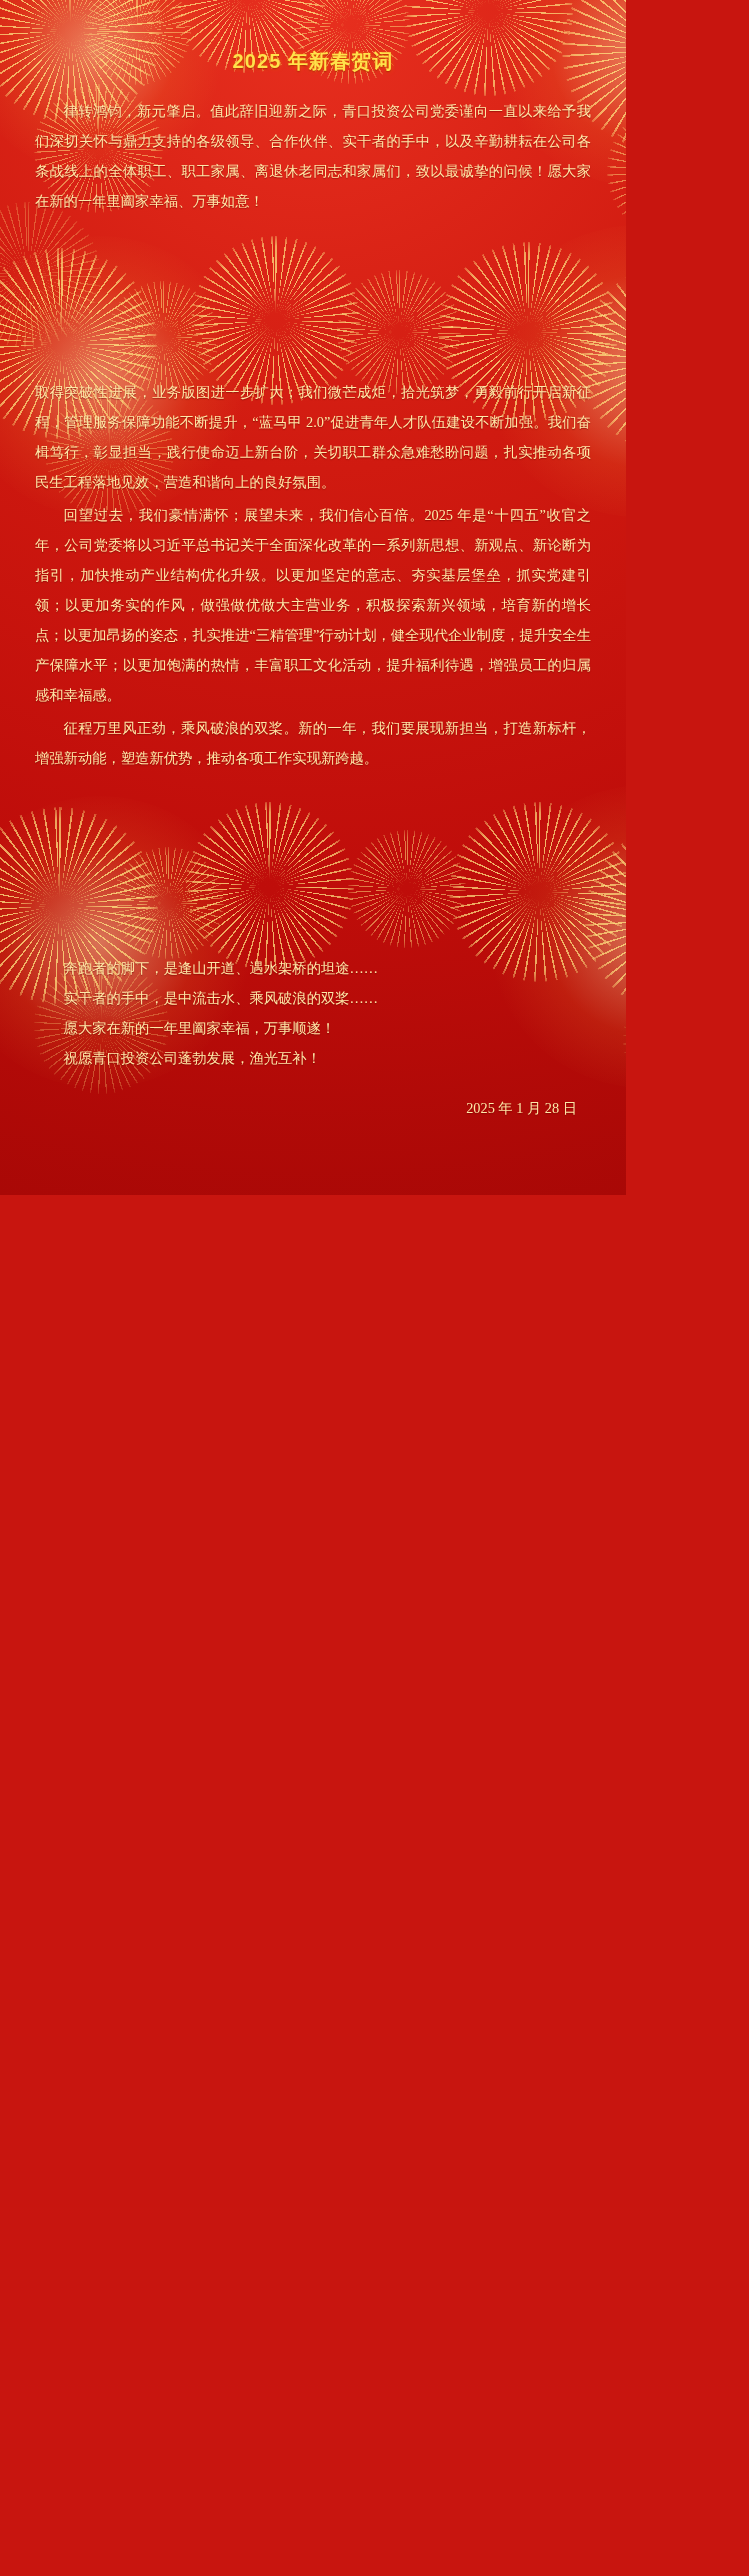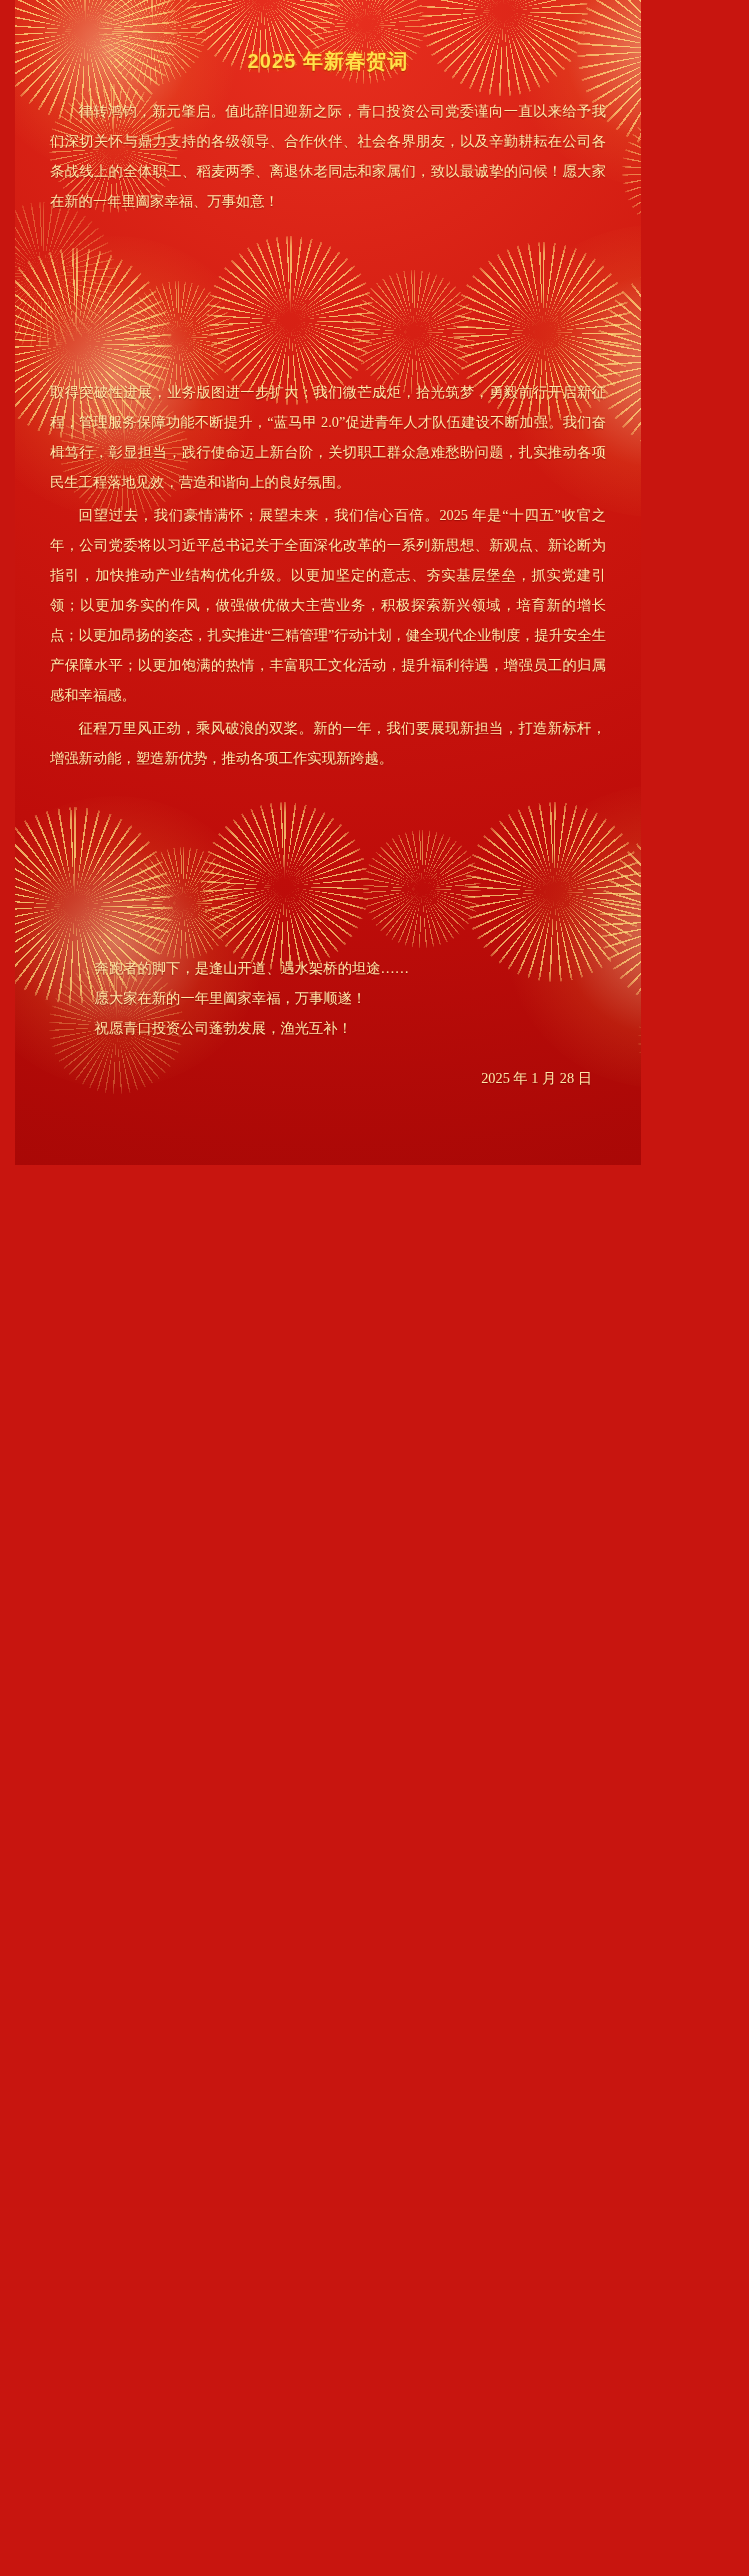--- a/index.html
+++ b/index.html
@@ -10,21 +10,20 @@
   body {
     width: 750px;
     font-family: "Liberation Sans", sans-serif;
   }
   .page {
     position: relative;
     width: 626px;
     background:
       radial-gradient(circle at 50% 0%, #e8301f 0%, #d01a10 38%, #bf0d0a 72%, #a90806 100%);
     overflow: hidden;
-    margin-left: 15px;
   }
   
   .fw {
     position: absolute;
     border-radius: 50%;
     pointer-events: none;
     opacity: .85;
     background:
       repeating-conic-gradient(
         from 0deg,
@@ -65,21 +64,21 @@
     text-indent: 2em;
     text-shadow: 0 0.6px 1.1px rgba(110,0,0,.55);
     font-family: "Liberation Serif", "DejaVu Serif", serif;
   }
   p.para.noindent { text-indent: 0; }
   .section {
     position: relative;
   }
   .sec1 { padding-bottom: 39px; }
   .sec2 { padding-top: 118px; padding-bottom: 36px; }
-  .sec3 { padding-top: 140px; padding-bottom: 73px; padding-left: 16px; }
+  .sec3 { padding-top: 140px; padding-bottom: 73px; }
   .closing {
     color: #ffe9a8;
     font-size: 14.3px;
     line-height: 30px;
     padding: 0 35px;
     font-family: "Liberation Serif", "DejaVu Serif", serif;
     text-shadow: 0 0.6px 1.1px rgba(110,0,0,.55);
   }
   .closing .line { text-indent: 2em; }
   .sign {
@@ -107,21 +106,21 @@
     <div class="fw small" style="left:292px; top:-34px; width:118px; height:118px;"></div>
     <div class="fw" style="left:404px;  top:-73px; width:169px; height:169px;"></div>
     <div class="fw" style="left:562px; top:-51px;  width:202px; height:202px;"></div>
     <div class="fw small" style="left:34px;  top:84px; width:129px; height:129px;"></div>
     <div class="fw small" style="left:607px; top:101px; width:140px; height:140px;"></div>
     <div class="fw small" style="left:-45px; top:202px; width:146px; height:146px; opacity:.35;"></div>
     <div class="fw small" style="left:646px; top:242px; width:135px; height:135px; opacity:.3;"></div>
 
     <div class="content">
       <div class="title">2025 年新春贺词</div>
-      <p class="para">律转鸿钧，新元肇启。值此辞旧迎新之际，青口投资公司党委谨向一直以来给予我们深切关怀与鼎力支持的各级领导、合作伙伴、社会各界朋友，以及辛勤耕耘在公司各条战线上的全体职工、稻麦两季、离退休老同志和家属们，致以最诚挚的问候！愿大家在新的一年里阖家幸福、万事如意！</p>
+      <p class="para">律转鸿钧，新元肇启。值此辞旧迎新之际，青口投资公司党委谨向一直以来给予我们深切关怀与鼎力支持的各级领导、合作伙伴、实干者的手中，以及辛勤耕耘在公司各条战线上的全体职工、职工家属、离退休老同志和家属们，致以最诚挚的问候！愿大家在新的一年里阖家幸福、万事如意！</p>
     </div>
   </div>
 
   <div class="section sec2">
     <div class="glow" style="left:-45px; top:-22.5px;  width:292px; height:281px;"></div>
     <div class="glow" style="left:483px; top:-34px;  width:315px; height:292px;"></div>
     <div class="fw" style="left:-34px; top:-11.2px;  width:191px; height:191px;"></div>
     <div class="fw small" style="left:107px; top:22.5px; width:112px; height:112px;"></div>
     <div class="fw" style="left:191px; top:-22.5px;  width:169px; height:169px;"></div>
     <div class="fw small" style="left:337px; top:11.2px; width:124px; height:124px;"></div>
@@ -144,20 +143,21 @@
     <div class="fw small" style="left:112px; top:34px; width:112px; height:112px;"></div>
     <div class="fw" style="left:185px; top:-11.2px;  width:169px; height:169px;"></div>
     <div class="fw small" style="left:348px; top:17px; width:118px; height:118px;"></div>
     <div class="fw" style="left:449px; top:-11.2px;  width:180px; height:180px;"></div>
     <div class="fw" style="left:584px;top:11.2px;   width:191px; height:191px;"></div>
     <div class="fw small" style="left:34px; top:146px; width:135px; height:135px; opacity:.35;"></div>
     <div class="fw small" style="left:623px;top:157px;width:140px; height:140px; opacity:.3;"></div>
 
     <div class="content closing">
       <div class="line">奔跑者的脚下，是逢山开道、遇水架桥的坦途……</div>
+      <div class="line">实干者的手中，是中流击水、乘风破浪的双桨……</div>
       <div class="line">愿大家在新的一年里阖家幸福，万事顺遂！</div>
       <div class="line">祝愿青口投资公司蓬勃发展，渔光互补！</div>
     </div>
 
     <div class="content sign">
       <div>2025 年 1 月 28 日</div>
     </div>
   </div>
 
 </div>

